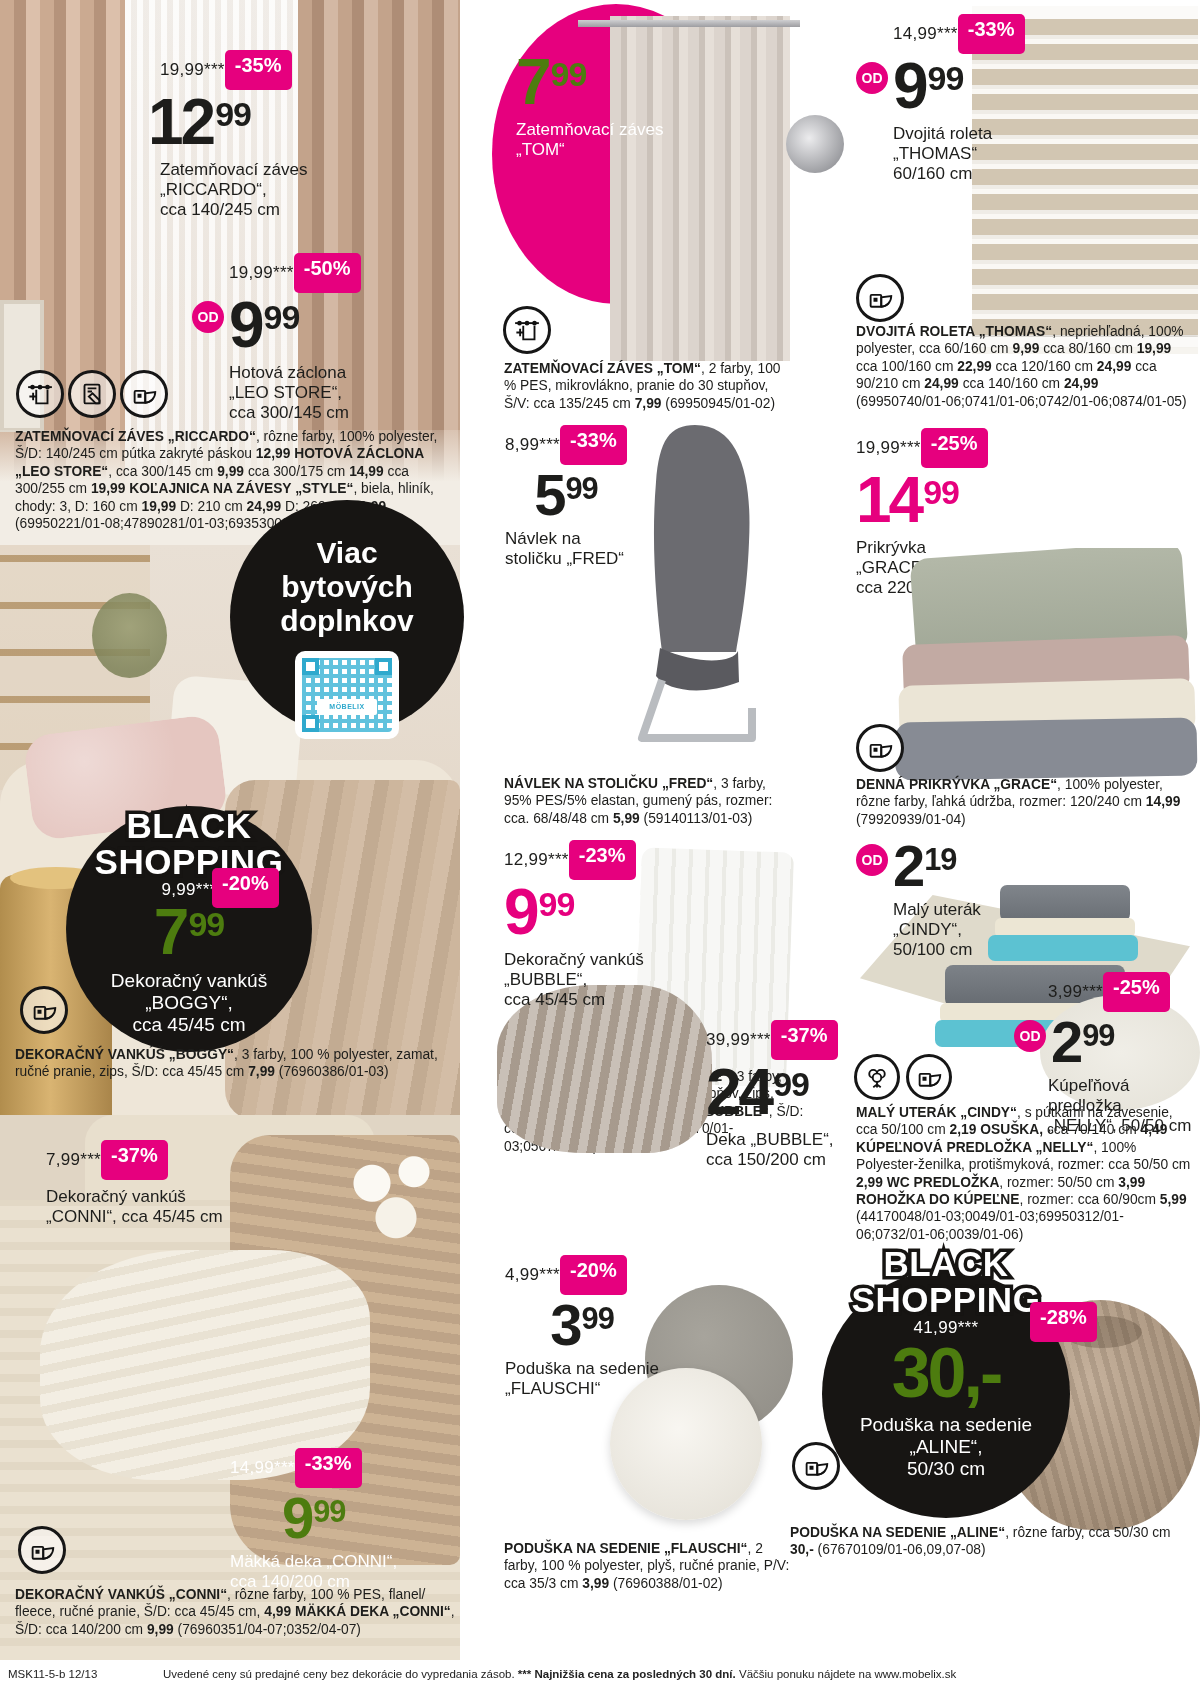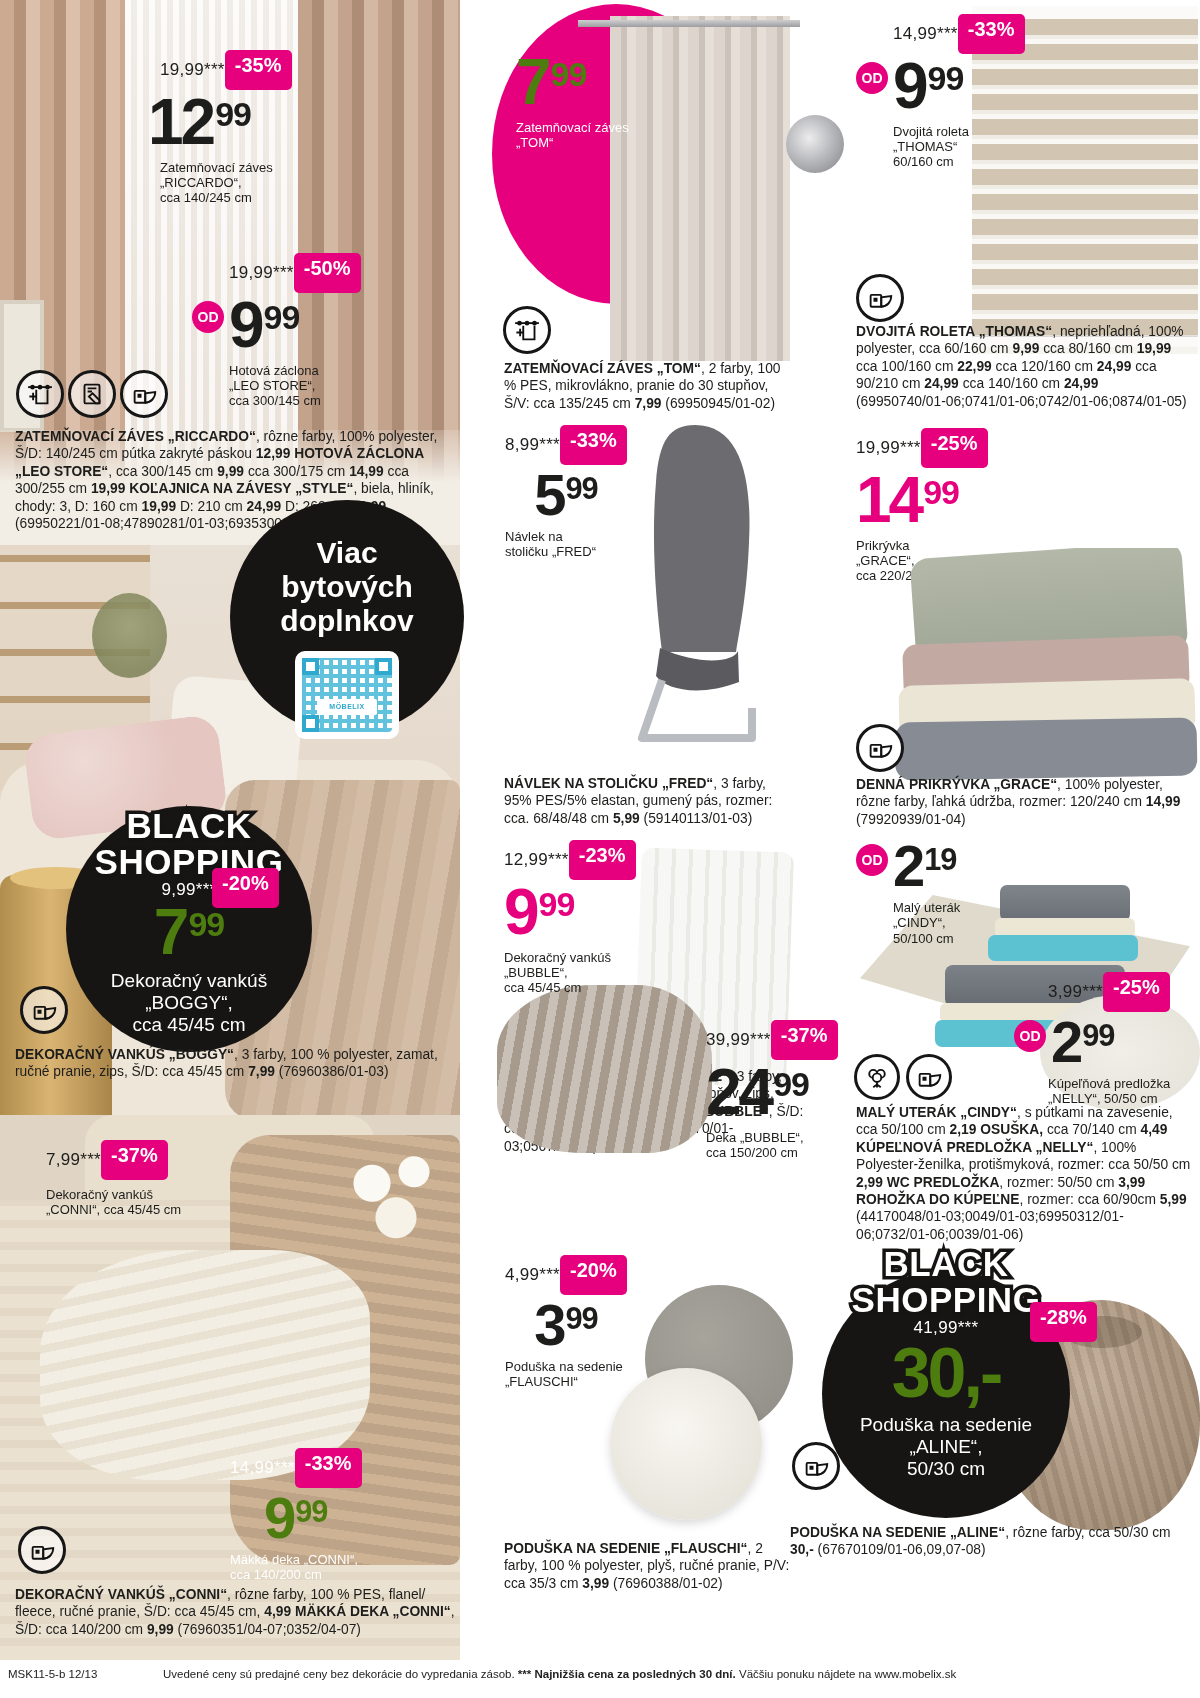--- a/index.html
+++ b/index.html
@@ -17,21 +17,21 @@
   .price{font-weight:700;font-size:64px;letter-spacing:-3px;line-height:.95;color:var(--ink);
          white-space:nowrap;margin-top:2px;}
   .price .dec{font-size:.53em;vertical-align:.52em;letter-spacing:-1px;margin-left:2px;}
   .price.sm{font-size:58px;text-align:center;}
   .price.big{font-size:70px;}
   .price.pink{color:var(--pink);}
   .price.white{color:#4d7c0f;}
   .priceline{display:flex;align-items:flex-start;gap:5px;}
   .od{flex:none;width:32px;height:32px;border-radius:50%;background:var(--pink);color:#fff;
       font-weight:700;font-size:14px;line-height:32px;text-align:center;margin-top:8px;}
-  .lbl{font-size:13px;line-height:1.17;color:var(--ink);white-space:pre-line;margin-top:7px;}
+  .lbl{font-size:17px;line-height:1.17;color:var(--ink);white-space:pre-line;margin-top:7px;}
   .lbl.white{color:#fff;}
   .ind{margin-left:37px;}
   .desc{position:absolute;font-size:13.8px;line-height:1.26;color:var(--ink);}
   .desc b{font-weight:700;}
   .icircle{position:absolute;width:48px;height:48px;border:3px solid #161616;border-radius:50%;
            background:rgba(255,255,255,.55);box-sizing:border-box;display:flex;align-items:center;justify-content:center;}
   .icircle svg{width:30px;height:30px;}
   .blob{position:absolute;border-radius:50%;background:#171513;}
   .ellipse{position:absolute;background:var(--pink);border-radius:50%;}
   .bs{position:absolute;text-align:center;}

